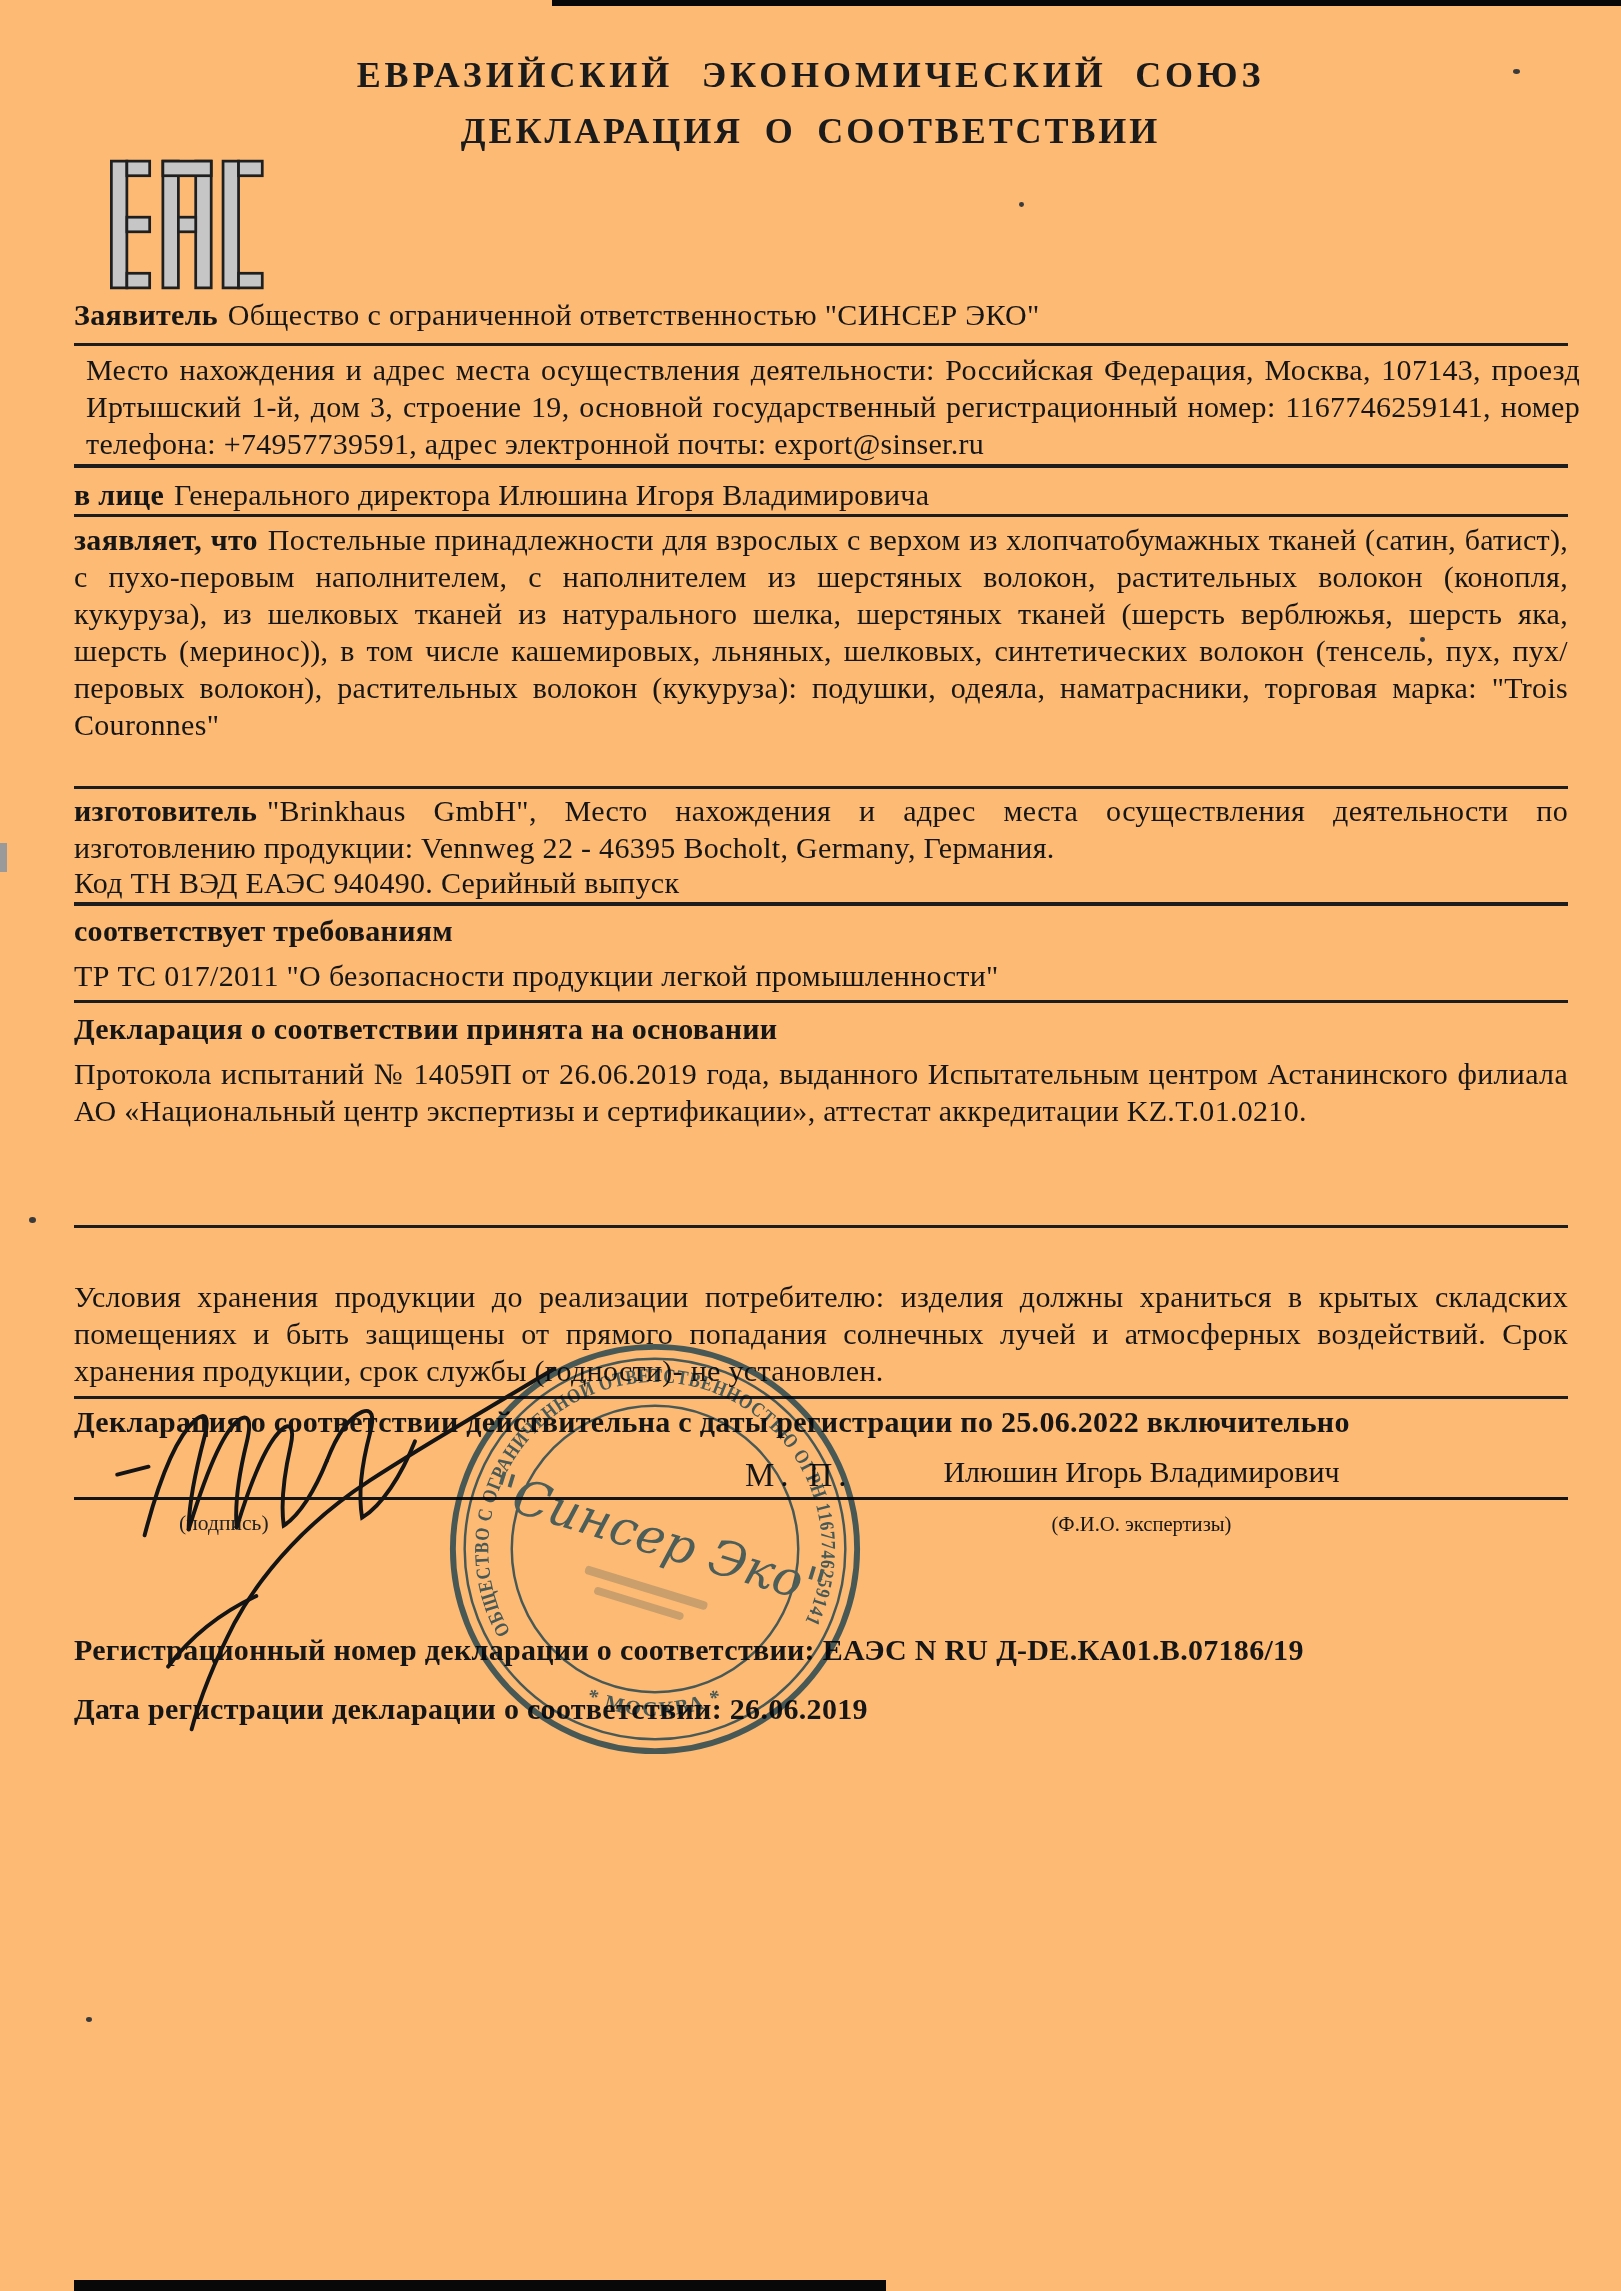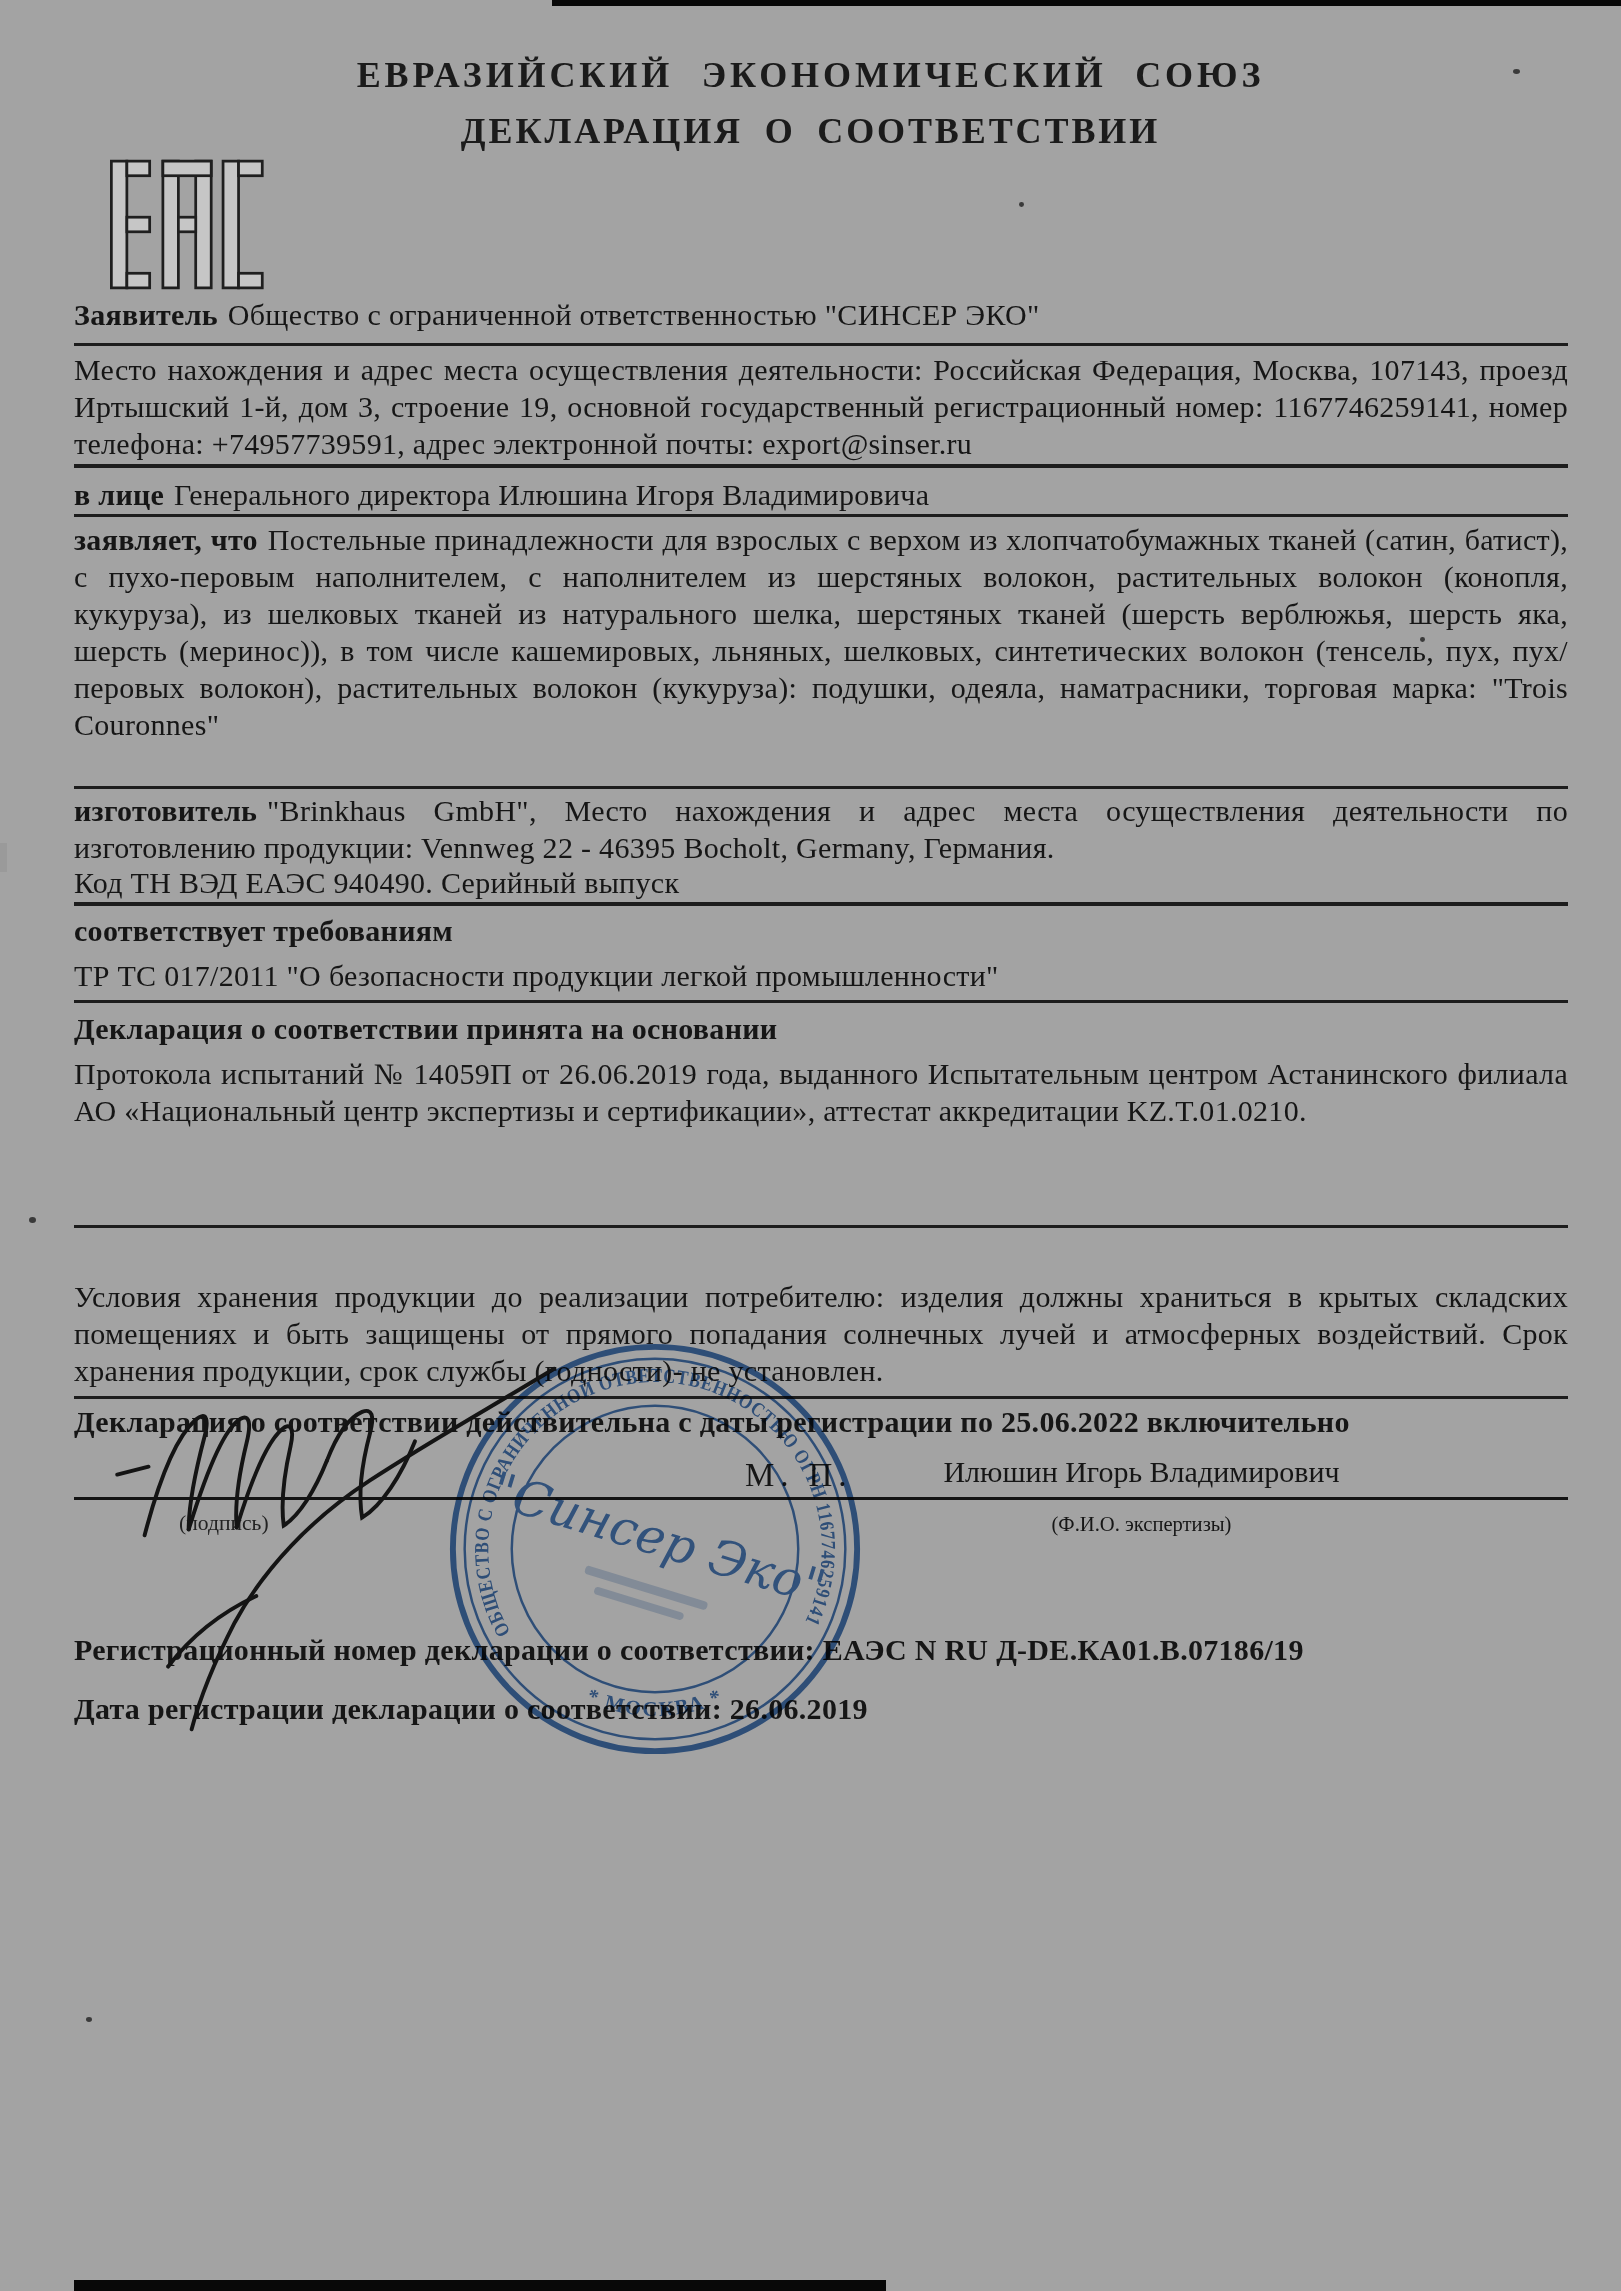--- a/index.html
+++ b/index.html
@@ -1,19 +1,19 @@
 <!DOCTYPE html>
 <html><head>
 <meta charset="utf-8">
 <style>
   html,body{margin:0;padding:0;background:#e8e8e8;}
   .page{
     position:relative;
     width:1621px;height:2292px;
-    background:#a3a3a3;
+    background:#fdba74;
     margin:0 auto;
     overflow:hidden;
     font-family:"Liberation Serif","DejaVu Serif",serif;
     color:#161616;
   }
   .abs{position:absolute;margin:0;}
   .body-text{
     left:74px;width:1494px;
     font-size:30px;line-height:37px;
     letter-spacing:0.3px;
@@ -76,21 +76,21 @@
       <rect x="141" y="1.5" width="26" height="16"></rect>
       <rect x="141" y="124.5" width="26" height="16"></rect>
     </g>
   </svg>
 
   <p class="abs body-text single" style="top:296px;">
     <b class="lbl">Заявитель</b><span>Общество с ограниченной ответственностью "СИНСЕР ЭКО"</span>
   </p>
   <div class="rule" style="top:343px;height:2.9px;"></div>
 
-  <p class="abs body-text" style="top:351px;">Место нахождения и адрес места осуществления деятельности: Российская Федерация, Москва, 107143, проезд Иртышский 1-й, дом 3, строение 19, основной государственный регистрационный номер: 1167746259141, номер телефона: +74957739591, адрес электронной почты: export@sinser.ru</p>
+  <p class="abs body-text" style="top:351px;margin-left:12px;">Место нахождения и адрес места осуществления деятельности: Российская Федерация, Москва, 107143, проезд Иртышский 1-й, дом 3, строение 19, основной государственный регистрационный номер: 1167746259141, номер телефона: +74957739591, адрес электронной почты: export@sinser.ru</p>
   <div class="rule" style="top:464px;height:3.9px;"></div>
 
   <p class="abs body-text single" style="top:476px;">
     <b class="lbl">в лице</b><span>Генерального директора Илюшина Игоря Владимировича</span>
   </p>
   <div class="rule" style="top:514px;height:2.9px;"></div>
 
   <p class="abs body-text" style="top:521px;">
     <b class="lbl">заявляет, что</b><span>Постельные принадлежности для взрослых с верхом из хлопчатобумажных тканей (сатин, батист), с пухо-перовым наполнителем, с наполнителем из шерстяных волокон, растительных волокон (конопля, кукуруза),  из шелковых тканей из натурального шелка,  шерстяных тканей (шерсть верблюжья, шерсть яка,  шерсть (меринос)), в том числе кашемировых,  льняных, шелковых, синтетических волокон (тенсель, пух, пух/перовых волокон), растительных волокон (кукуруза): подушки, одеяла, наматрасники, торговая марка: "Trois  Couronnes"</span>
   </p>

